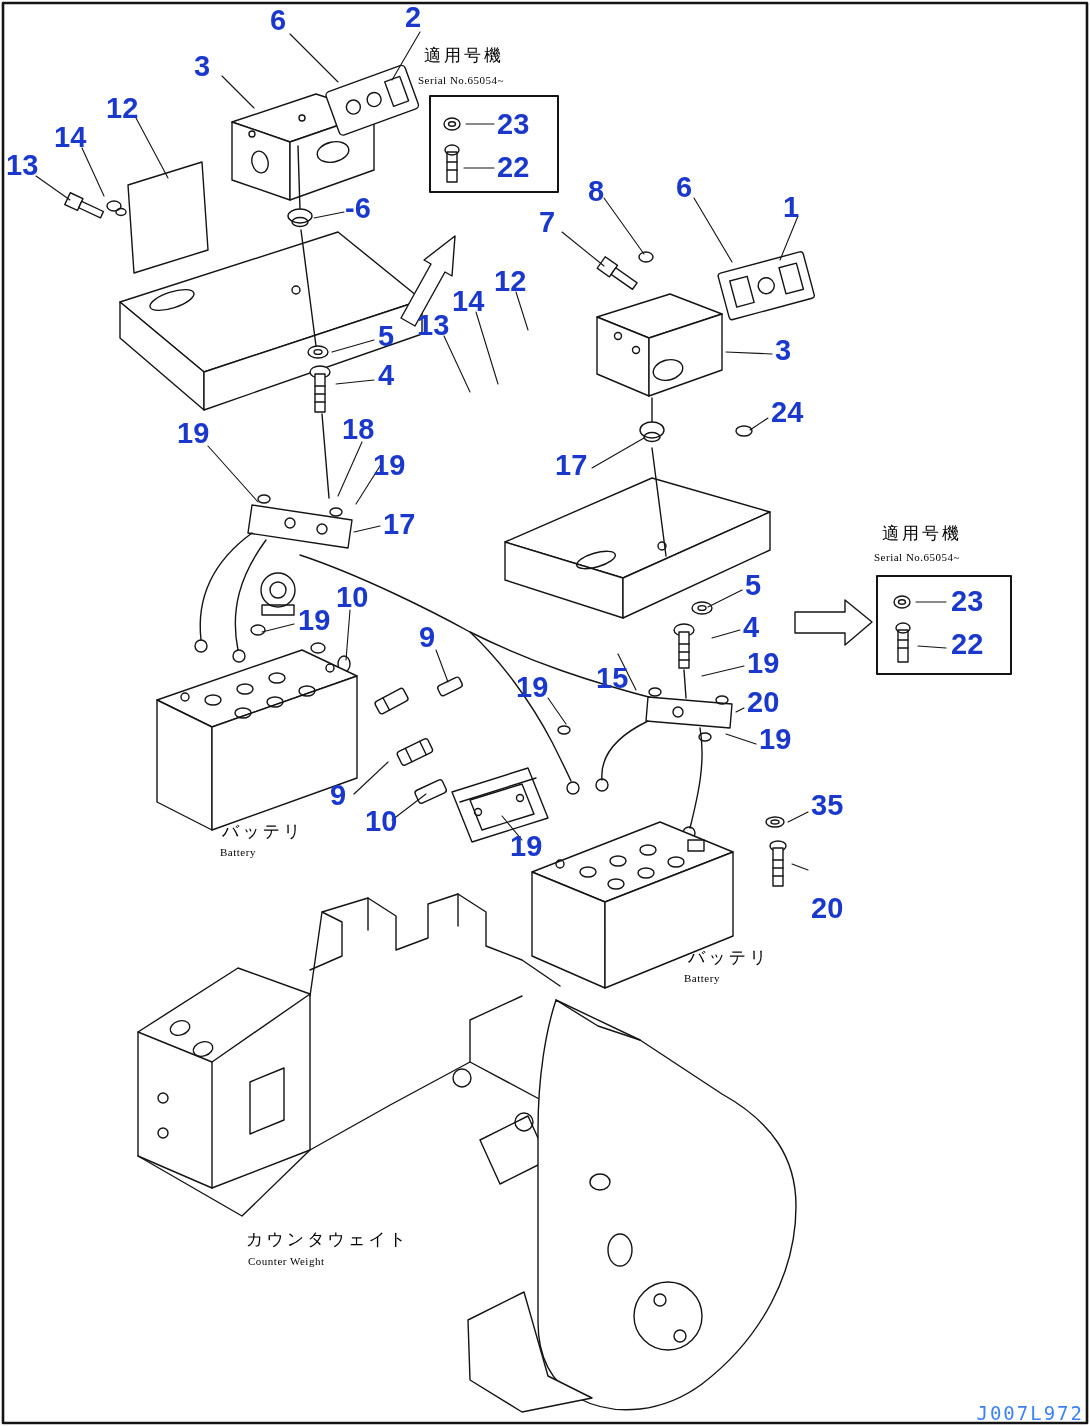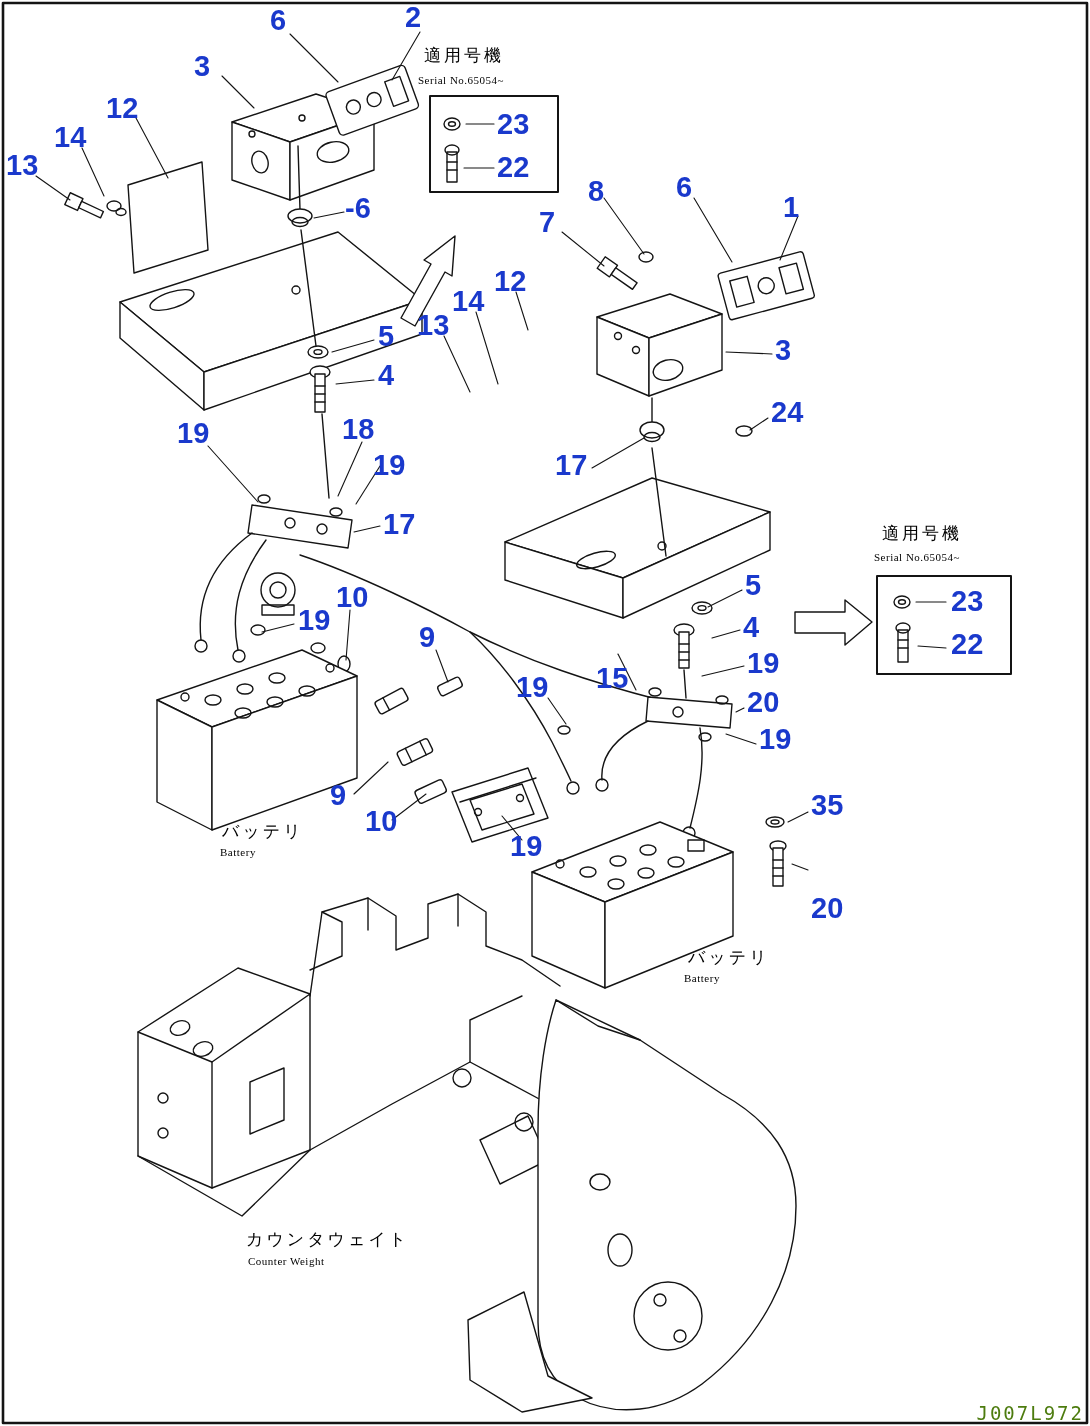--- a/index.html
+++ b/index.html
@@ -17,21 +17,21 @@
   }
   .cad {
     position:absolute; color:#000000; white-space:nowrap;
     font-family:Liberation Serif, serif;
   }
   .cad.jp { font-size:17px; letter-spacing:3px; }
   .cad.en { font-size:11px; letter-spacing:.5px; }
   .docnum {
     position:absolute; right:6px; bottom:2px;
     font-family:"DejaVu Sans Mono", monospace; font-size:19px;
-    letter-spacing:2px; color:#4d7c0f;
+    letter-spacing:2px; color:#3b82f6;
   }
 </style>
 </head>
 <body>
 
 <div class="page">
 
   <svg class="art" width="1090" height="1426" viewBox="0 0 1090 1426" fill="none" stroke="#141414" stroke-width="1.4" stroke-linejoin="round" stroke-linecap="round">
 
     <rect x="3" y="3" width="1084" height="1420" stroke-width="2.6"></rect>

